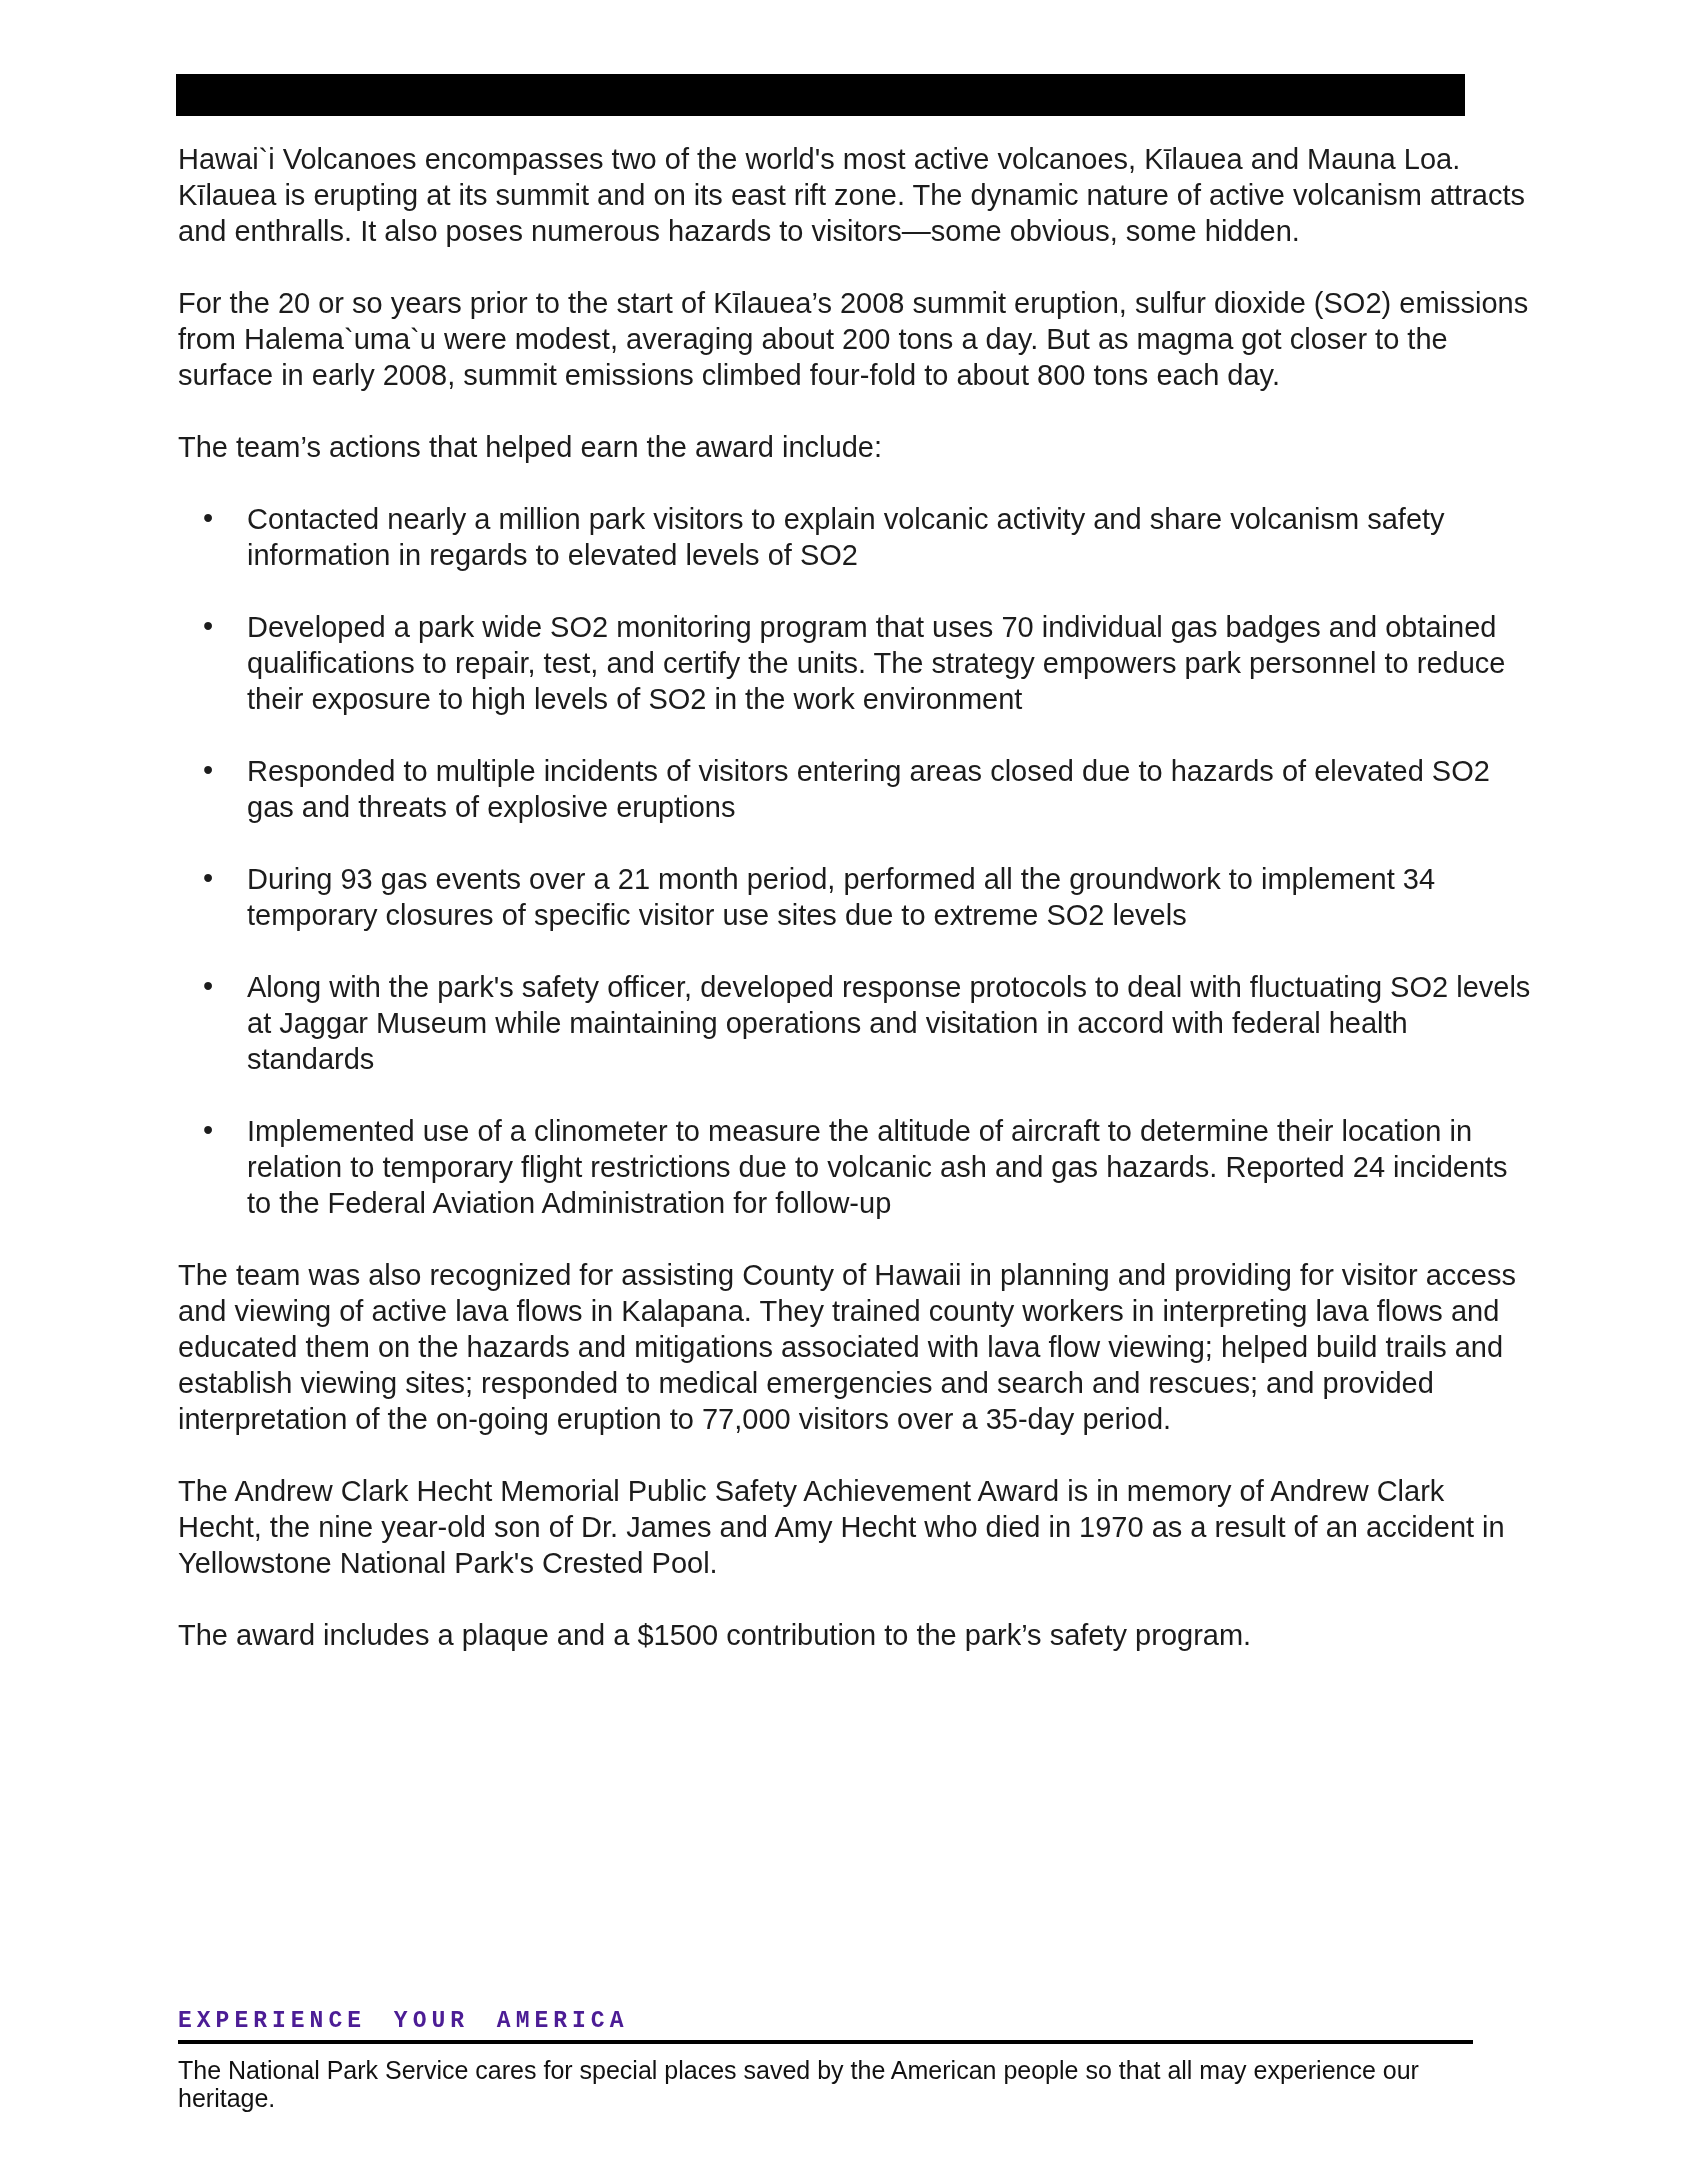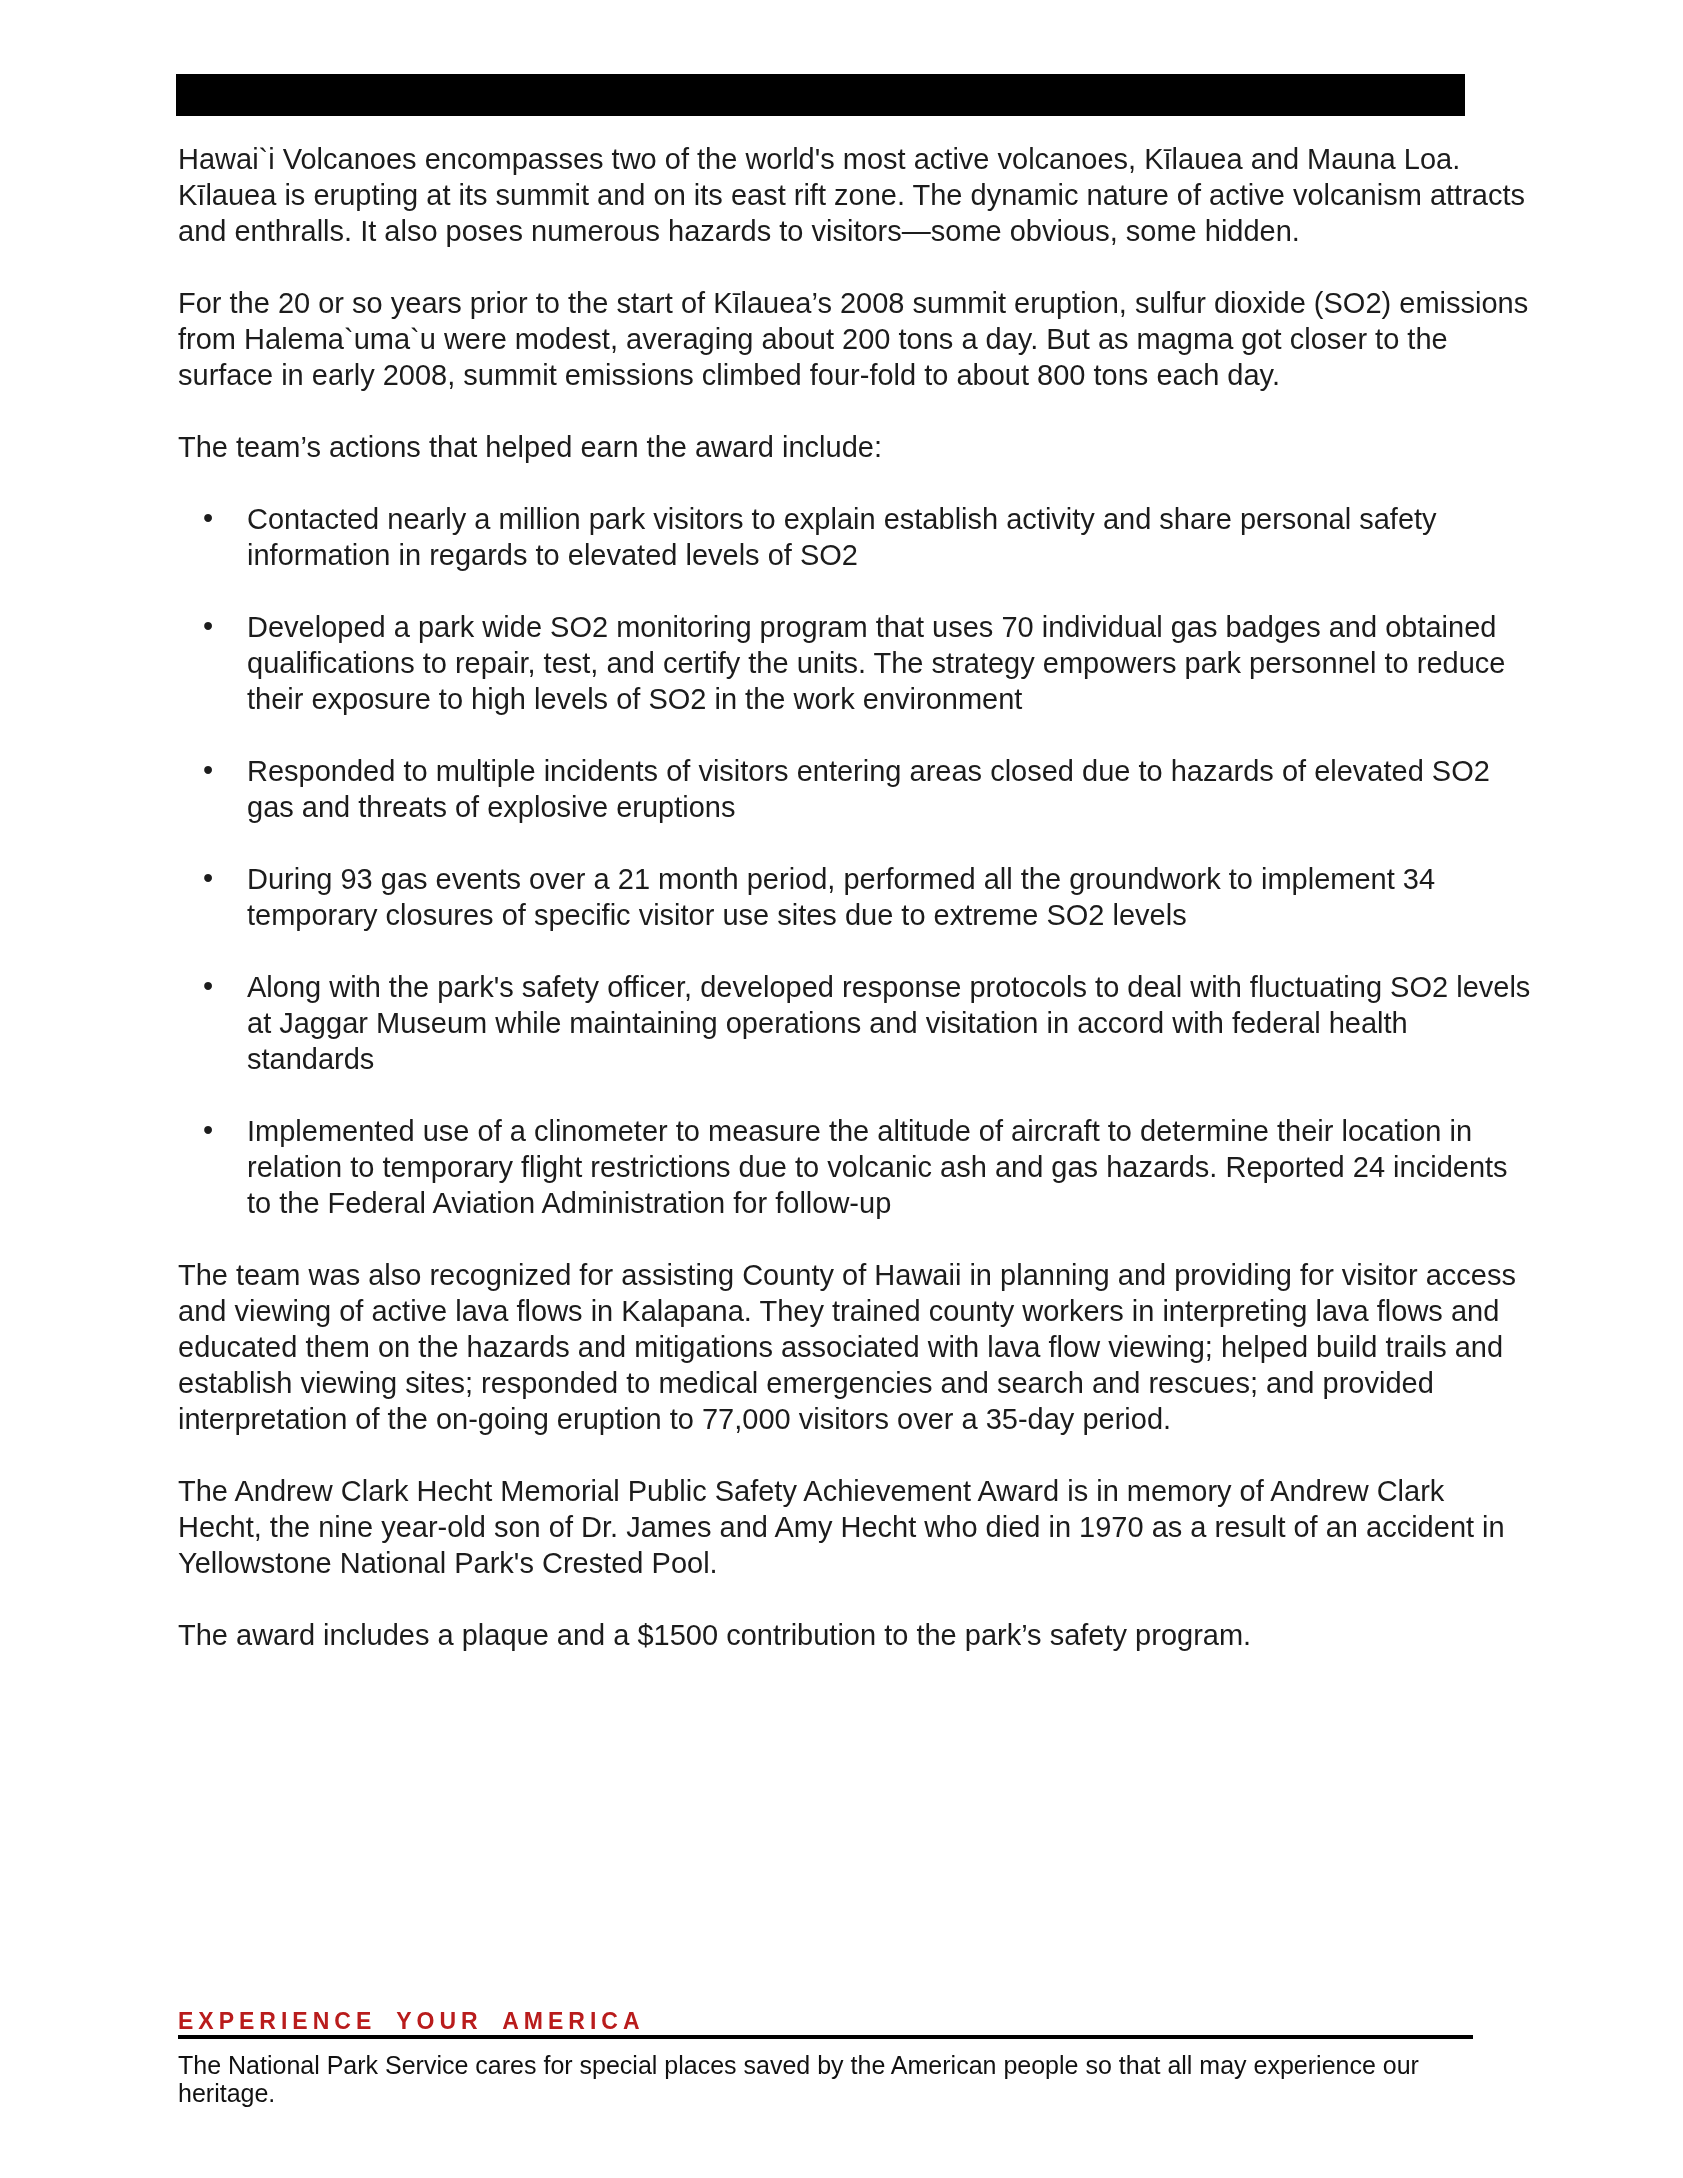--- a/index.html
+++ b/index.html
@@ -53,26 +53,27 @@
     font-size: 29px;
     color: #1c1c1c;
   }
   .footer {
     position: absolute;
     left: 178px;
     top: 2008px;
     width: 1295px;
   }
   .slogan {
-    font-family: Liberation Sans, sans-serif;
+    font-family: Liberation Mono, monospace;
     font-weight: bold;
     font-size: 23px;
     letter-spacing: 5px;
     word-spacing: 9px;
-    color: #b91c1c;
+    color: #4c1d95;
+    padding-bottom: 6px;
     white-space: nowrap;
   }
   .rule {
     width: 100%;
     height: 4px;
     background: #000000;
   }
   .tagline {
     font-family: "Liberation Sans", sans-serif;
     font-size: 25px;
@@ -87,21 +88,21 @@
 <div class="page">
 
   <div class="redaction-bar"></div>
 
   <div class="content">
     <p>Hawai`i Volcanoes encompasses two of the world's most active volcanoes, Kīlauea and Mauna Loa. Kīlauea is erupting at its summit and on its east rift zone. The dynamic nature of active volcanism attracts and enthralls. It also poses numerous hazards to visitors—some obvious, some hidden.</p>
     <p>For the 20 or so years prior to the start of Kīlauea’s 2008 summit eruption, sulfur dioxide (SO2) emissions from Halema`uma`u were modest, averaging about 200 tons a day. But as magma got closer to the surface in early 2008, summit emissions climbed four-fold to about 800 tons each day.</p>
     <p>The team’s actions that helped earn the award include:</p>
 
     <ul class="actions">
-      <li>Contacted nearly a million park visitors to explain establish activity and share personal safety information in regards to elevated levels of  SO2</li>
+      <li>Contacted nearly a million park visitors to explain volcanic activity and share volcanism safety information in regards to elevated levels of  SO2</li>
       <li>Developed a park wide SO2 monitoring program that uses 70 individual gas badges and obtained qualifications to repair, test, and certify the units. The strategy empowers park personnel to reduce their exposure to high levels of SO2 in the work environment</li>
       <li>Responded to  multiple incidents of visitors entering areas closed due to hazards of elevated SO2 gas and threats of explosive eruptions</li>
       <li>During 93 gas events over a 21 month period, performed all the groundwork to implement 34 temporary closures of specific visitor use sites due to extreme SO2 levels</li>
       <li>Along with the park's safety officer, developed response protocols to deal with fluctuating SO2 levels at Jaggar Museum while maintaining operations and visitation  in accord with federal health standards</li>
       <li>Implemented use of a clinometer to measure the altitude of aircraft to determine their location in relation to temporary flight restrictions due to volcanic ash and gas hazards. Reported 24 incidents to the Federal Aviation Administration for follow-up</li>
     </ul>
 
     <p>The team was also recognized for assisting County of Hawaii in planning and providing for visitor access and viewing of active lava flows in Kalapana.   They trained county workers in interpreting lava flows and educated them on the hazards and mitigations associated with lava flow viewing;  helped build trails and establish viewing sites; responded to medical emergencies and search and rescues; and provided interpretation of the on-going eruption to 77,000 visitors over a 35-day period.</p>
     <p>The Andrew Clark Hecht Memorial Public Safety Achievement Award is in memory of Andrew Clark Hecht, the nine year-old son of Dr. James and Amy Hecht who died in 1970 as a result of an accident in Yellowstone National Park's Crested Pool.</p>
     <p>The award includes a plaque and a $1500 contribution to the park’s safety program.</p>

